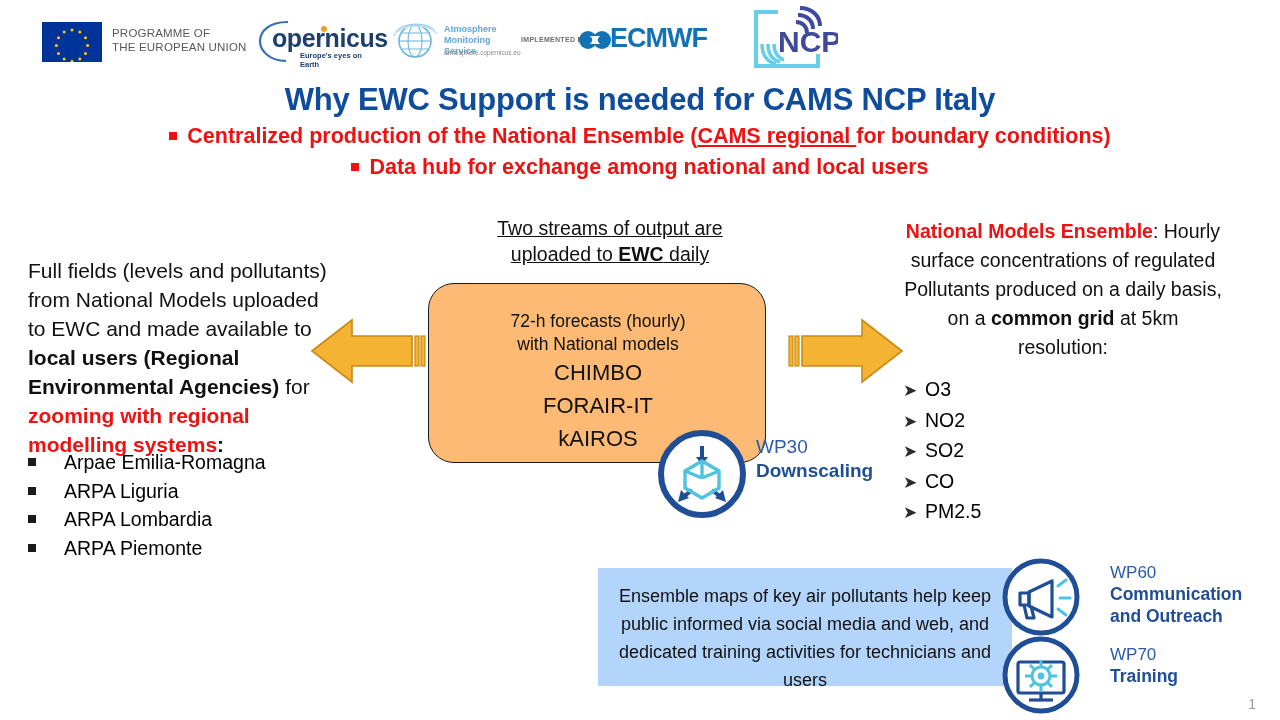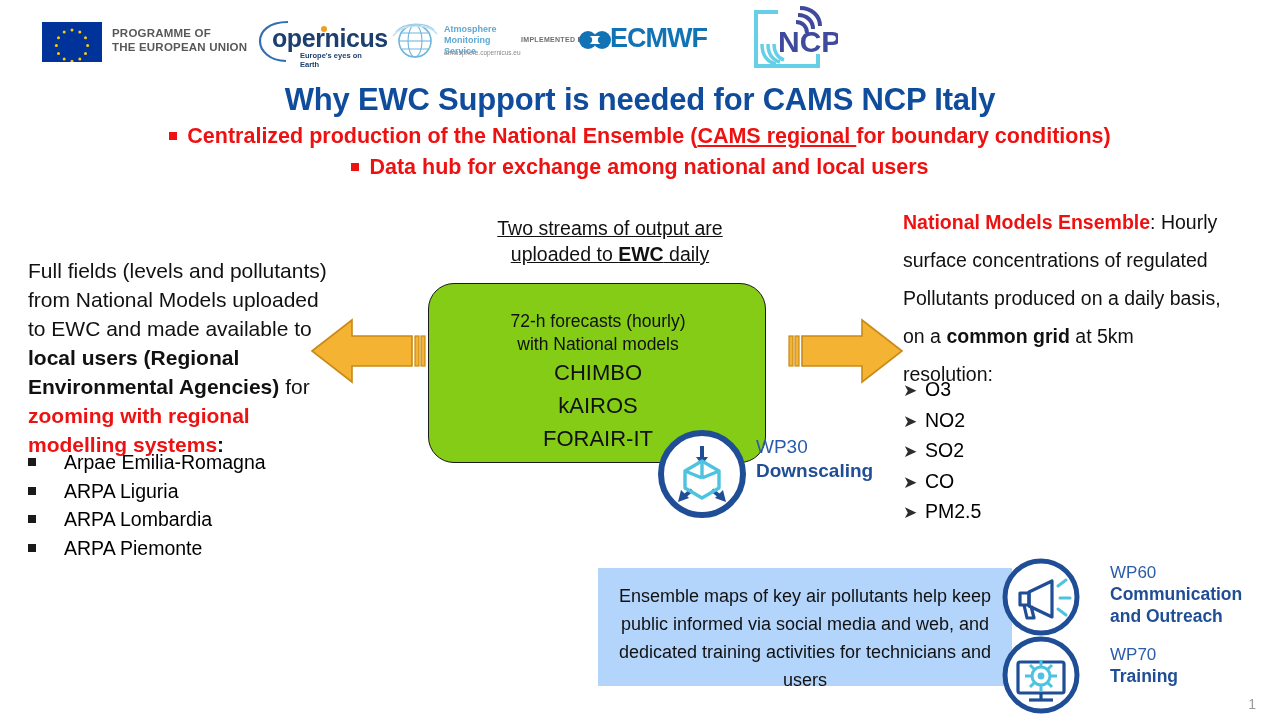--- a/index.html
+++ b/index.html
@@ -31,21 +31,21 @@
   .eu-stars {
     position: absolute;
     left: 0; top: 0;
     width: 60px; height: 40px;
   }
   .eu-text {
     position: absolute;
     left: 112px; top: 26px;
     font-size: 11.5px;
     line-height: 14px;
-    font-weight: bold;
+    font-weight: normal;
     color: #58585a;
     letter-spacing: 0.2px;
   }
   .copernicus-logo {
     position: absolute;
     left: 258px; top: 18px;
     width: 118px; height: 46px;
   }
   .cop-word {
     position: absolute;
@@ -195,21 +195,21 @@
     text-align: center;
     font-size: 19.5px;
     line-height: 26px;
     color: #111111;
   }
   .center-head span { text-decoration: underline; }
   .green-box {
     position: absolute;
     left: 428px; top: 283px;
     width: 338px; height: 180px;
-    background: #84cc16;
+    background: #fdba74;
     border: 1.5px solid #1a1a1a;
     border-radius: 26px;
     box-sizing: border-box;
   }
   .green-box-text {
     position: absolute;
     left: 0; top: 26px;
     width: 338px;
     text-align: center;
     font-size: 17.5px;
@@ -238,25 +238,26 @@
   .wp30-name {
     display: block;
     font-weight: bold;
     color: #1f4e96;
     font-size: 19px;
   }
 
   
   .right-block {
     position: absolute;
-    left: 903px; top: 203px;
+    left: 903px; top: 217px;
     width: 320px;
     font-size: 19.5px;
-    line-height: 38px;
+    line-height: 29px;
     color: #111111;
+    text-align: center;
   }
   .right-list {
     position: absolute;
     left: 903px; top: 375px;
     width: 260px;
     font-size: 19.5px;
     line-height: 28.5px;
   }
   .rl-row { display: block; white-space: nowrap; }
   .arrowbul {
@@ -425,22 +426,22 @@
 
 <div class="center-head">
   <span>Two streams of output are uploaded to </span><span style="font-weight:bold">EWC</span><span> daily</span>
 </div>
 
 <div class="green-box">
   <div class="green-box-text">
     <span>72-h forecasts (hourly)</span><br>
     <span>with National models</span>
     <span class="gb-big">CHIMBO</span>
+    <span class="gb-big">FORAIR-IT</span>
     <span class="gb-big">kAIROS</span>
-    <span class="gb-big">FORAIR-IT</span>
   </div>
 </div>
 
 <div class="arrow-left">
   <svg width="122" height="72" viewBox="0 0 122 72">
     <polygon points="4,36 44,5 44,21 104,21 104,51 44,51 44,67" fill="#f5b333" stroke="#c98a16" stroke-width="1.6"></polygon>
     <rect x="107" y="21" width="4" height="30" fill="#f5b333" stroke="#c98a16" stroke-width="1.2"></rect>
     <rect x="113" y="21" width="4" height="30" fill="#f5b333" stroke="#c98a16" stroke-width="1.2"></rect>
   </svg>
 </div>

